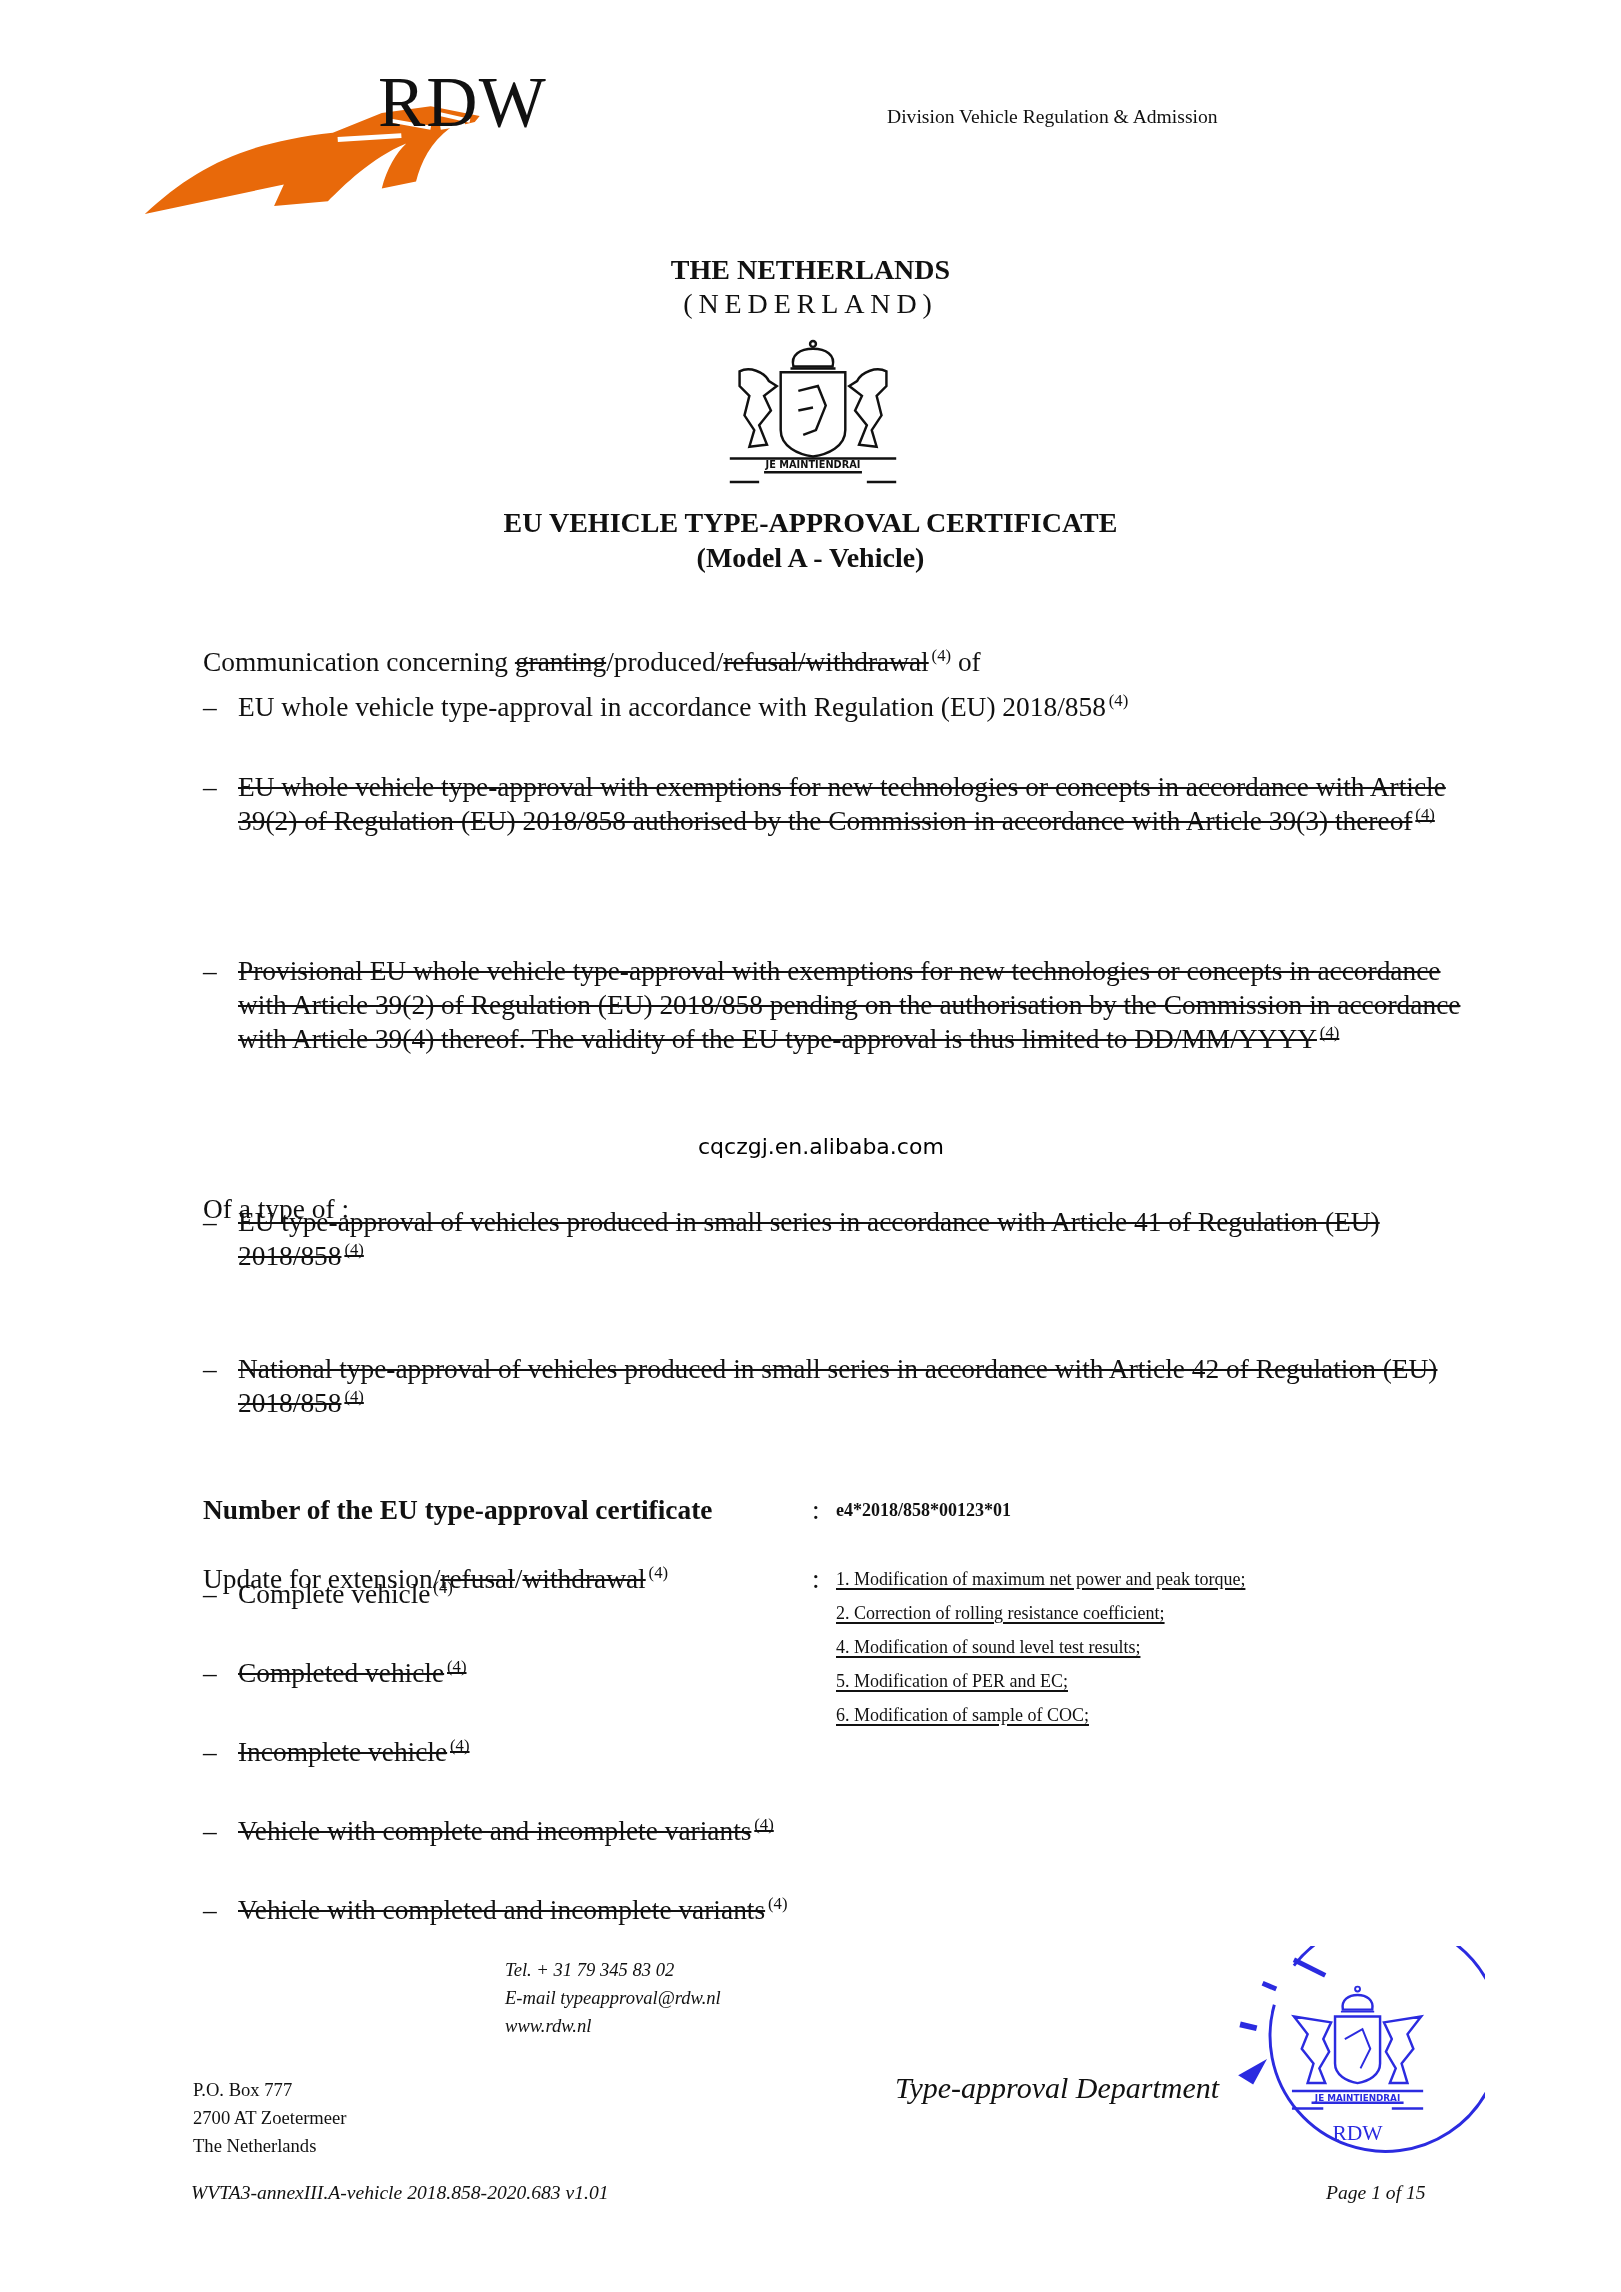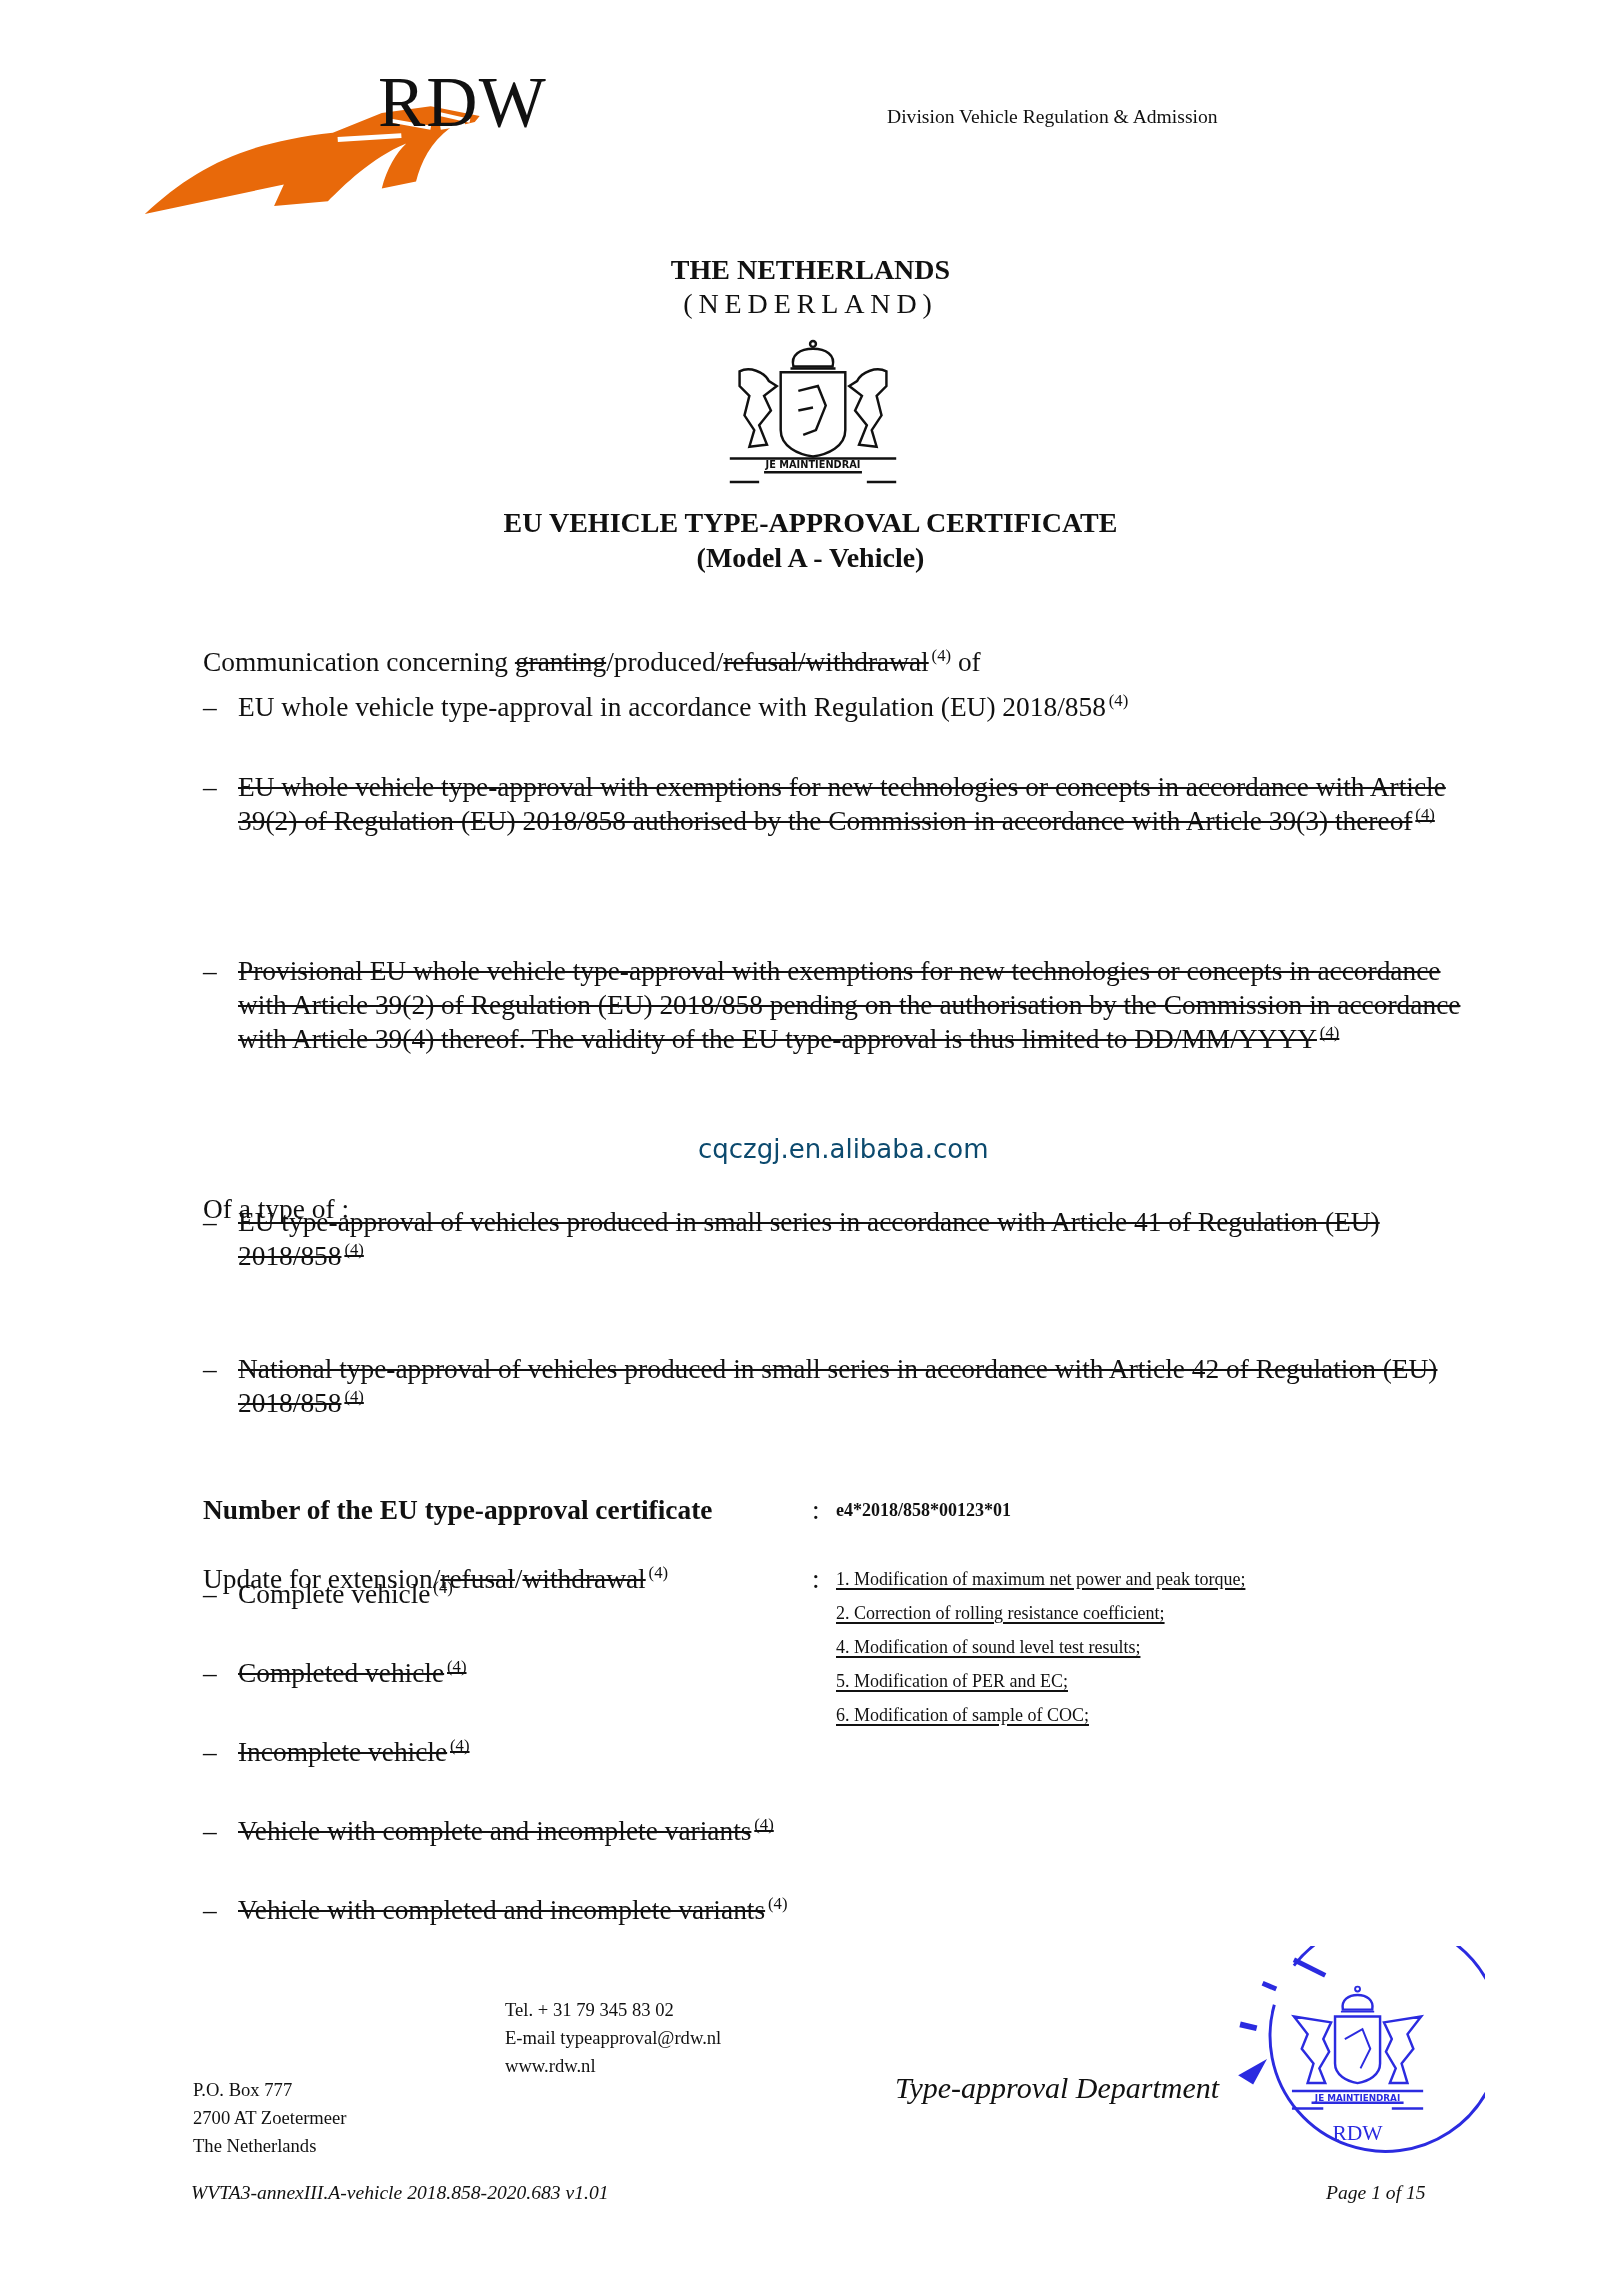--- a/index.html
+++ b/index.html
@@ -13,21 +13,21 @@
   .country { top:253px; font-size:28px; font-weight:bold; line-height:33px; }
   .country-local { top:287px; font-size:28px; line-height:33px; letter-spacing:5.9px; }
   .coat { left:720px; top:337px; width:186px; height:147px; }
   .cert-title { top:505px; font-size:28px; font-weight:bold; line-height:35px; }
   .cert-sub { top:540px; font-size:28px; font-weight:bold; line-height:35px; }
   .body { left:203px; width:1235px; font-size:27.4px; line-height:34px; }
   .strike { text-decoration:line-through; text-decoration-thickness:2px; }
   sup { font-size:16.7px; vertical-align:super; line-height:0; margin-left:2.9px; }
   .li { position:relative; padding-left:35px; }
   .li .dash { position:absolute; left:0; top:0; }
-  .watermark { left:698px; top:1134px; font-family:"DejaVu Sans", sans-serif; font-size:26px; color:#0c4a6e; }
+  .watermark { left:698px; top:1134px; font-family:"DejaVu Sans", sans-serif; font-size:22px; color:#000000; }
   .row-label { left:203px; font-size:27.4px; line-height:34px; }
   .colon { left:812px; font-size:27.4px; line-height:34px; }
   .row-val { left:836px; font-size:18px; line-height:34px; width:608px; }
   .bold { font-weight:bold; }
   .reasons div { text-decoration:underline; text-decoration-thickness:2px; text-underline-offset:2.9px; }
   .foot { font-size:18.6px; line-height:28px; }
   .dept { left:895px; top:2071px; font-size:30px; font-style:italic; }
   .stamp { left:1235px; top:1946px; width:250px; height:235px; }
   .pagenum { left:1326px; top:2182px; font-size:19.6px; font-style:italic; }
   .docref { left:191px; top:2182px; font-size:19.6px; font-style:italic;text-align:center; }
@@ -118,21 +118,21 @@
   <div>4. Modification of sound level test results;</div>
   <div>5. Modification of PER and EC;</div>
   <div>6. Modification of sample of COC;</div>
 </div>
 
 <div class="abs foot" style="left:193px; top:2076px;">
   <div>P.O. Box 777</div>
   <div>2700 AT  Zoetermeer</div>
   <div>The Netherlands</div>
 </div>
-<div class="abs foot" style="left:505px; top:1996px;">
+<div class="abs foot" style="left:505px; top:1956px;font-style:italic;">
   <div>Tel. + 31 79 345 83 02</div>
   <div>E-mail typeapproval@rdw.nl</div>
   <div>www.rdw.nl</div>
 </div>
 <div class="abs dept">Type-approval Department</div>
 
 <svg class="abs stamp" viewBox="0 0 255 240">
   <g fill="none" stroke="#2B2BE0" stroke-width="3">
     <path d="M40 60 A118 118 0 1 0 60 20"></path>
     <path d="M60 14 L92 30" stroke-width="5"></path>

